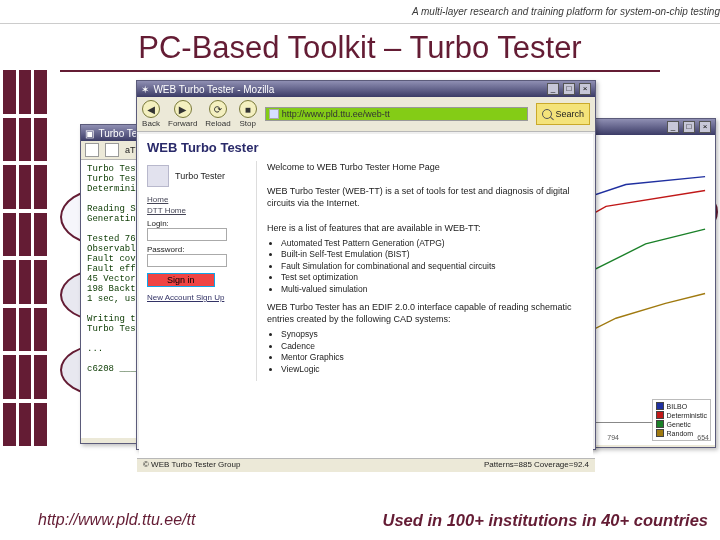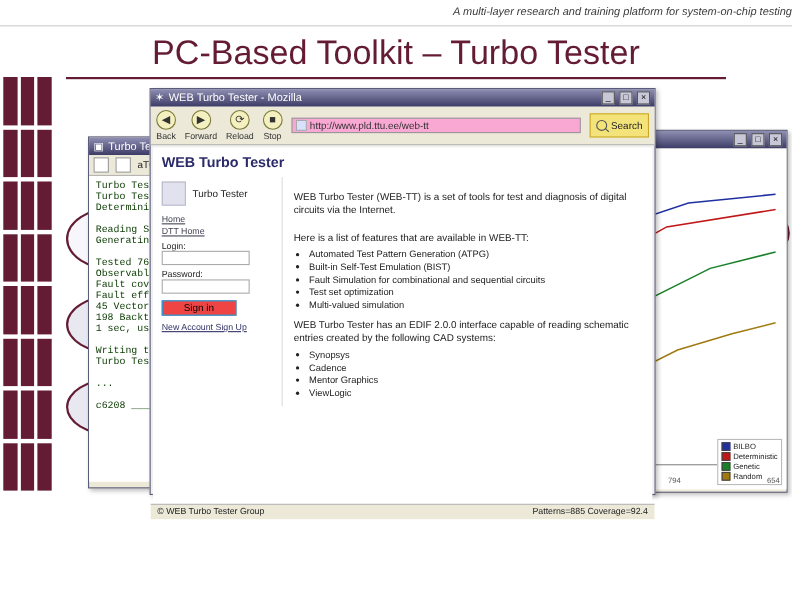--- a/index.html
+++ b/index.html
@@ -32,21 +32,21 @@
   .winB .chart .axis { position:absolute; left:18px; right:6px; bottom:22px; top:6px; border-left:1px solid #888; border-bottom:1px solid #888;}
   .winB .chart svg { position:absolute; inset:0; }
   .winB .legend { position:absolute; right:4px; bottom:4px; background:#fff; border:1px solid #bbb; font-size:7px; padding:2px 3px; line-height:1.3;}
   .winB .legend .row{display:flex;align-items:center;gap:3px;}
   .winB .legend .sw{width:8px;height:8px;border:1px solid #444;}
   .winB .axnums{position:absolute;bottom:4px;left:18px;right:6px;display:flex;justify-content:space-between;font-size:7px;color:#555;}
   .winC { left: 80px; top: 4px; width: 460px; height: 370px; background:#efefef; }
   .winC .navtb { background:#ece9d8; border-bottom:1px solid #b8b8b8; padding:3px 5px; display:flex; gap:8px; align-items:center; font-size:8px;}
   .winC .navbtn{display:flex;flex-direction:column;align-items:center;gap:1px;color:#333;}
   .winC .navbtn .circ{width:18px;height:18px;border:1px solid #7a7a3a;border-radius:50%;background:#f4f0c0;display:flex;align-items:center;justify-content:center;font-size:10px;}
-  .winC .addr { flex:1; background:#f9a8d4; border:1px solid #999; padding:1px 3px; font-size:9px; color:#333; display:flex; align-items:center; gap:3px;}
+  .winC .addr { flex:1; background:#84cc16; border:1px solid #999; padding:1px 3px; font-size:9px; color:#333; display:flex; align-items:center; gap:3px;}
   .winC .addr .g{width:10px;height:10px;border:1px solid #aaa;background:#d7e0ff;}
   .winC .srch{background:#f4e37a;border:1px solid #caa92a;padding:5px 5px;font-size:9px;display:flex;align-items:center;gap:3px;}
   .winC .srch .mag{width:10px;height:10px;border:1px solid #555;border-radius:50%;position:relative;}
   .winC .srch .mag:after{content:"";position:absolute;width:4px;height:1px;background:#555;right:-3px;bottom:-1px;transform:rotate(40deg);}
   .winC .page { background:#fff; height: calc(100% - 46px); margin:2px; padding:6px 8px; font-size:9px; color:#222; overflow:hidden;}
   .winC .page h3 { font-size:13px; font-weight:bold; color:#2a2a6a; margin-bottom:6px;}
   .winC .logorow{display:flex;align-items:center;gap:6px;margin:4px 0 8px 0;}
   .winC .logorow .lg{width:22px;height:22px;border:1px solid #b8b8cc;background:#e2e2ee;}
   .winC .cols { display:flex; gap:10px; }
   .winC .left { width:110px; border-right:1px solid #ddd; padding-right:6px;}
@@ -266,21 +266,21 @@
               <a>DTT Home</a>
             </div>
             <label>Login:</label>
             <input type="text" style="">
             <label>Password:</label>
             <input type="password" style="">
             <button class="signbtn">Sign in</button>
             <a class="nacc">New Account Sign Up</a>
           </div>
           <div class="right">
-            <br>
+            <p>Welcome to WEB Turbo Tester Home Page</p><br>
             <p>WEB Turbo Tester (WEB-TT) is a set of tools for test and diagnosis of digital circuits via the Internet.</p><br>
             <p>Here is a list of features that are available in WEB-TT:</p>
             <ul>
               <li>Automated Test Pattern Generation (ATPG)</li>
               <li>Built-in Self-Test Emulation (BIST)</li>
               <li>Fault Simulation for combinational and sequential circuits</li>
               <li>Test set optimization</li>
               <li>Multi-valued simulation</li>
             </ul>
             <p>WEB Turbo Tester has an EDIF 2.0.0 interface capable of reading schematic entries created by the following CAD systems:</p>
@@ -294,14 +294,18 @@
         </div>
       </div>
       <div class="status">
         <span>© WEB Turbo Tester Group</span>
         <span style="margin-left:auto">Patterns=885 Coverage=92.4</span>
       </div>
     </div>
 
   </div>
 
+  <div class="footer">
+    <span class="url">http://www.pld.ttu.ee/tt</span>
+    <span class="tag">Used in 100+ institutions in 40+ countries</span>
+  </div>
 
 </div>
 
 </body></html>

